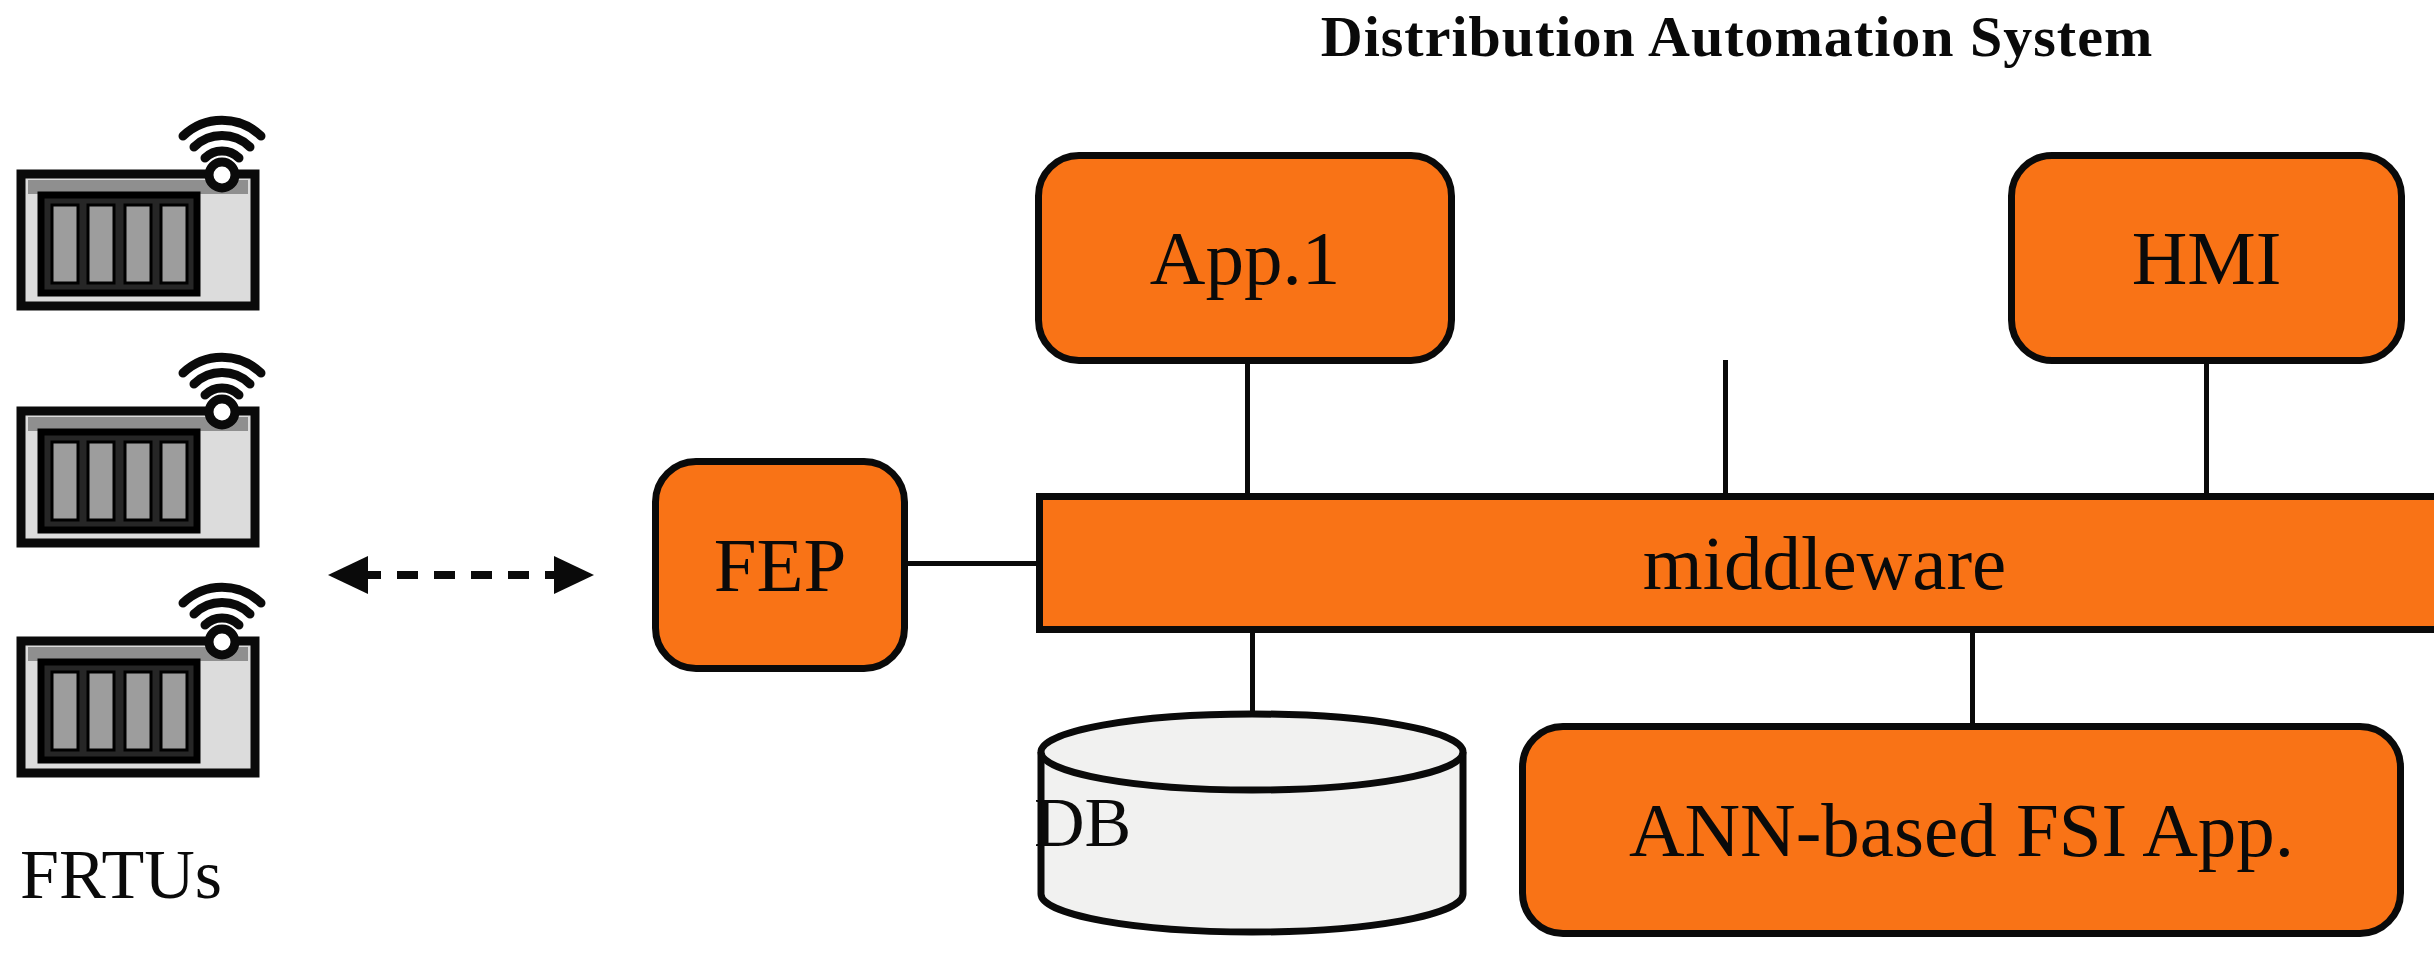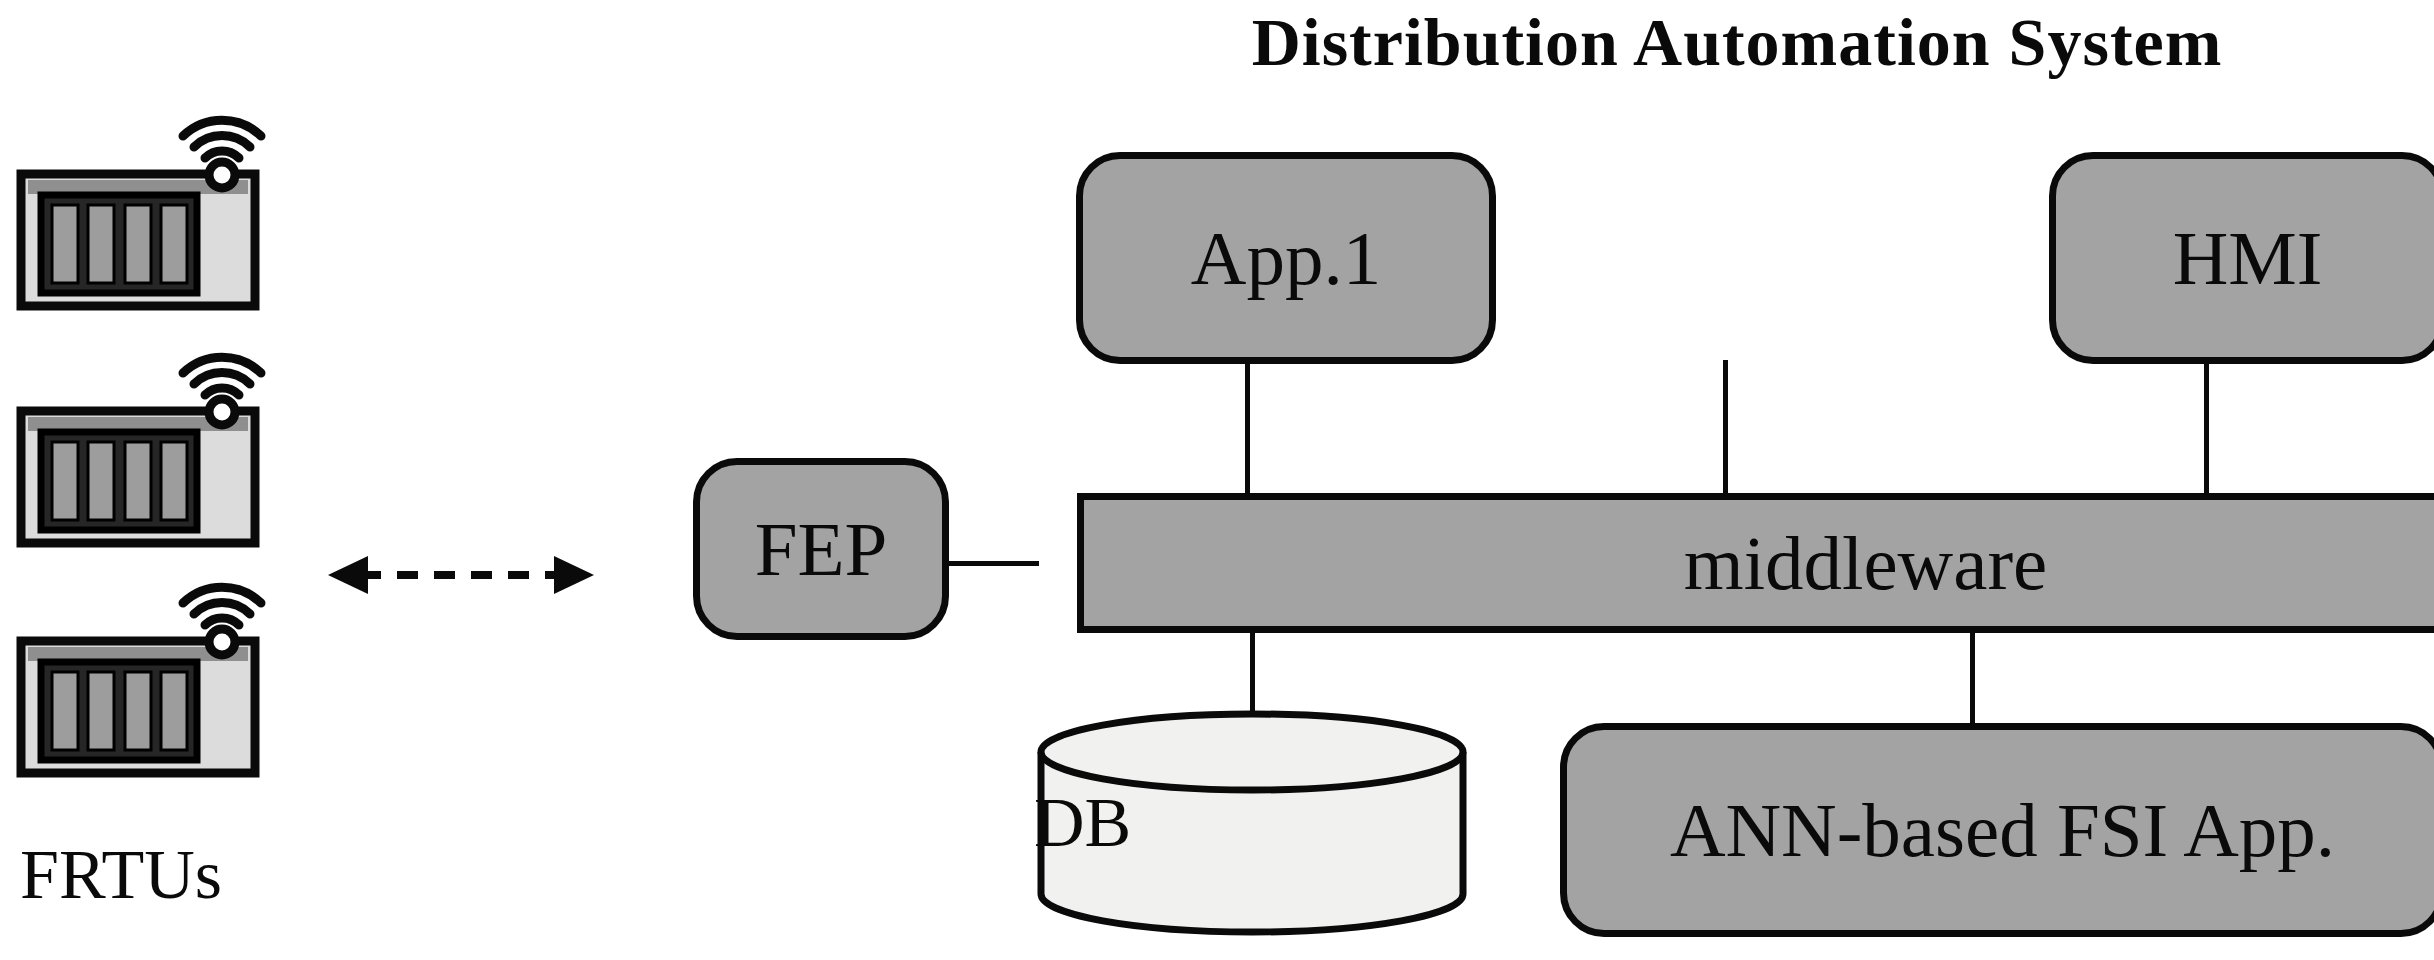--- a/index.html
+++ b/index.html
@@ -9,39 +9,38 @@
     height: 960px;
     background: #ffffff;
     font-family: "Liberation Serif", "DejaVu Serif", serif;
     color: #0a0a0a;
     overflow: hidden;
   }
   .abs { position: absolute; }
   #title {
     left: 1040px; top: 8px; width: 1394px;
     text-align: center;
-    font-size: 68px; font-weight: bold; line-height: 1.0;
+    font-size: 58px; font-weight: bold; line-height: 1.0;
     letter-spacing: 1px;
     white-space: nowrap;
   }
   .node {
     box-sizing: border-box;
-    background: #a3a3a3;
+    background: #f97316;
     border: 7px solid #0a0a0a;
     border-radius: 44px;
     display: flex; align-items: center; justify-content: center;
     font-size: 77px; line-height: 1;
     z-index: 2;
-    margin-left: 41px;
   }
   .node.square { border-radius: 0; }
   #node-app1 { left: 1035px; top: 152px; width: 420px; height: 212px; }
   #node-app2 { left: 1517px; top: 152px; width: 421px; height: 212px; }
   #node-hmi  { left: 2008px; top: 152px; width: 397px; height: 212px; }
-  #node-fep  { left: 652px;  top: 458px; width: 256px; height: 182px; align-items: center; }
+  #node-fep  { left: 652px;  top: 458px; width: 256px; height: 214px; align-items: center; }
   #node-middleware { left: 1036px; top: 493px; width: 1577px; height: 140px; }
   #node-ann  { left: 1519px; top: 723px; width: 885px; height: 214px; }
   .edge { background: #0a0a0a; z-index: 1; }
   #edge-app1 { left: 1245px; top: 360px; width: 5px; height: 140px; }
   #edge-app2 { left: 1723px; top: 360px; width: 5px; height: 140px; }
   #edge-hmi  { left: 2204px; top: 360px; width: 5px; height: 140px; }
   #edge-fep  { left: 905px;  top: 561px; width: 134px; height: 5px; }
   #edge-db   { left: 1250px; top: 628px; width: 5px; height: 92px; }
   #edge-ann  { left: 1970px; top: 628px; width: 5px; height: 100px; }
   .frtu { left: 14px; width: 252px; height: 206px; }

